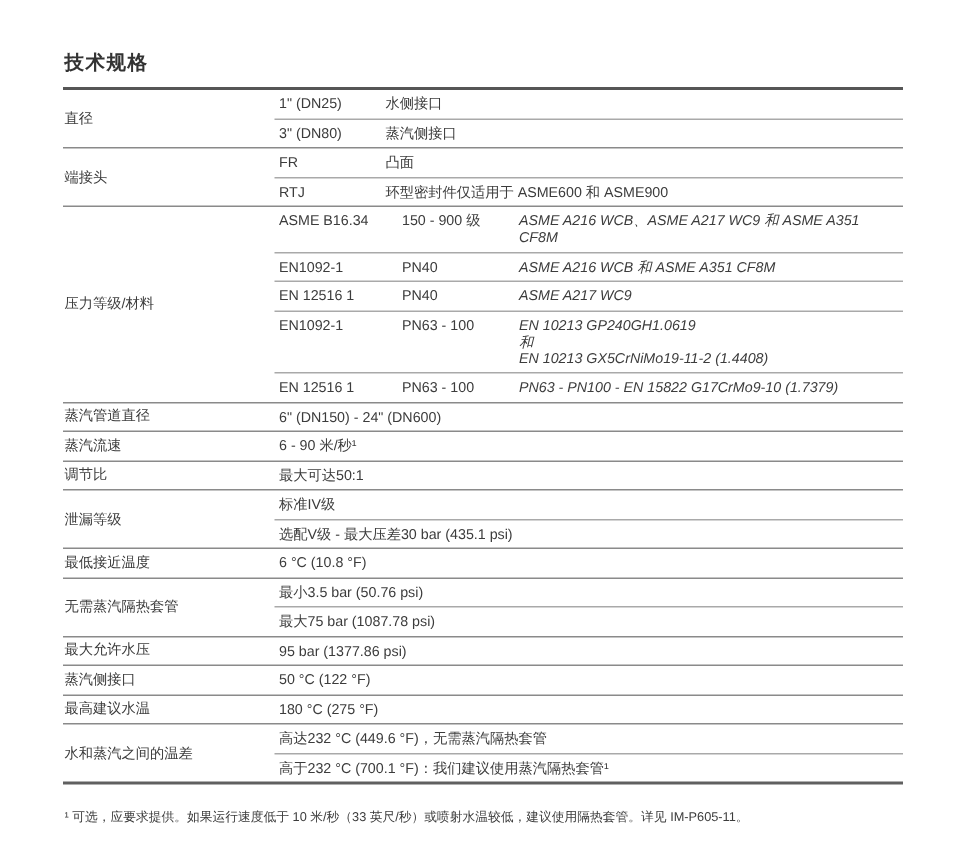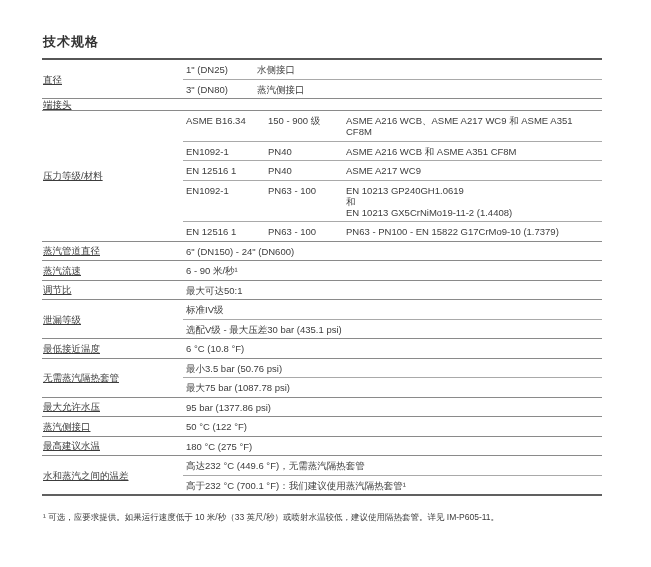--- a/index.html
+++ b/index.html
@@ -39,21 +39,20 @@
     border-top: 1px solid #8a8a8a;
   }
   .sec-label {
     width: 141px;
     flex: 0 0 141px;
     display: flex;
     align-items: center;
     padding-left: 1px;
     box-sizing: border-box;
     line-height: 11px;
-    text-decoration: underline;
   }
   .sec-rows {
     flex: 1 1 auto;
     display: flex;
     flex-direction: column;
     min-width: 0;
   }
   .subrow {
     display: flex;
     align-items: flex-start;
@@ -66,21 +65,21 @@
     padding: 4px 2px 3.5px 3px;
     line-height: 11px;
     box-sizing: border-box;
     white-space: pre-line;
   }
   .cols1 .c0 { flex: 1 1 auto; }
   .cols2 .c0 { width: 71px; flex: 0 0 71px; }
   .cols2 .c1 { flex: 1 1 auto; }
   .cols3 .c0 { width: 82px; flex: 0 0 82px; }
   .cols3 .c1 { width: 78px; flex: 0 0 78px; }
-  .cols3 .c2 { flex: 1 1 auto; }
+  .cols3 .c2 { flex: 1 1 auto; font-style: italic; }
   .footnote {
     margin-top: 16px;
     margin-left: 1px;
     font-size: 8.5px;
     line-height: 11px;
     color: #3c3c3c;
     width: 560px;
   }
 </style>
 </head>
@@ -98,20 +97,30 @@
             <div class="cell c1">水侧接口</div>
           </div>
           <div class="subrow cols2">
             <div class="cell c0">3" (DN80)</div>
             <div class="cell c1">蒸汽侧接口</div>
           </div>
         </div>
       </div>
       <div class="section">
         <div class="sec-label">端接头</div>
+        <div class="sec-rows">
+          <div class="subrow cols2">
+            <div class="cell c0">FR</div>
+            <div class="cell c1">凸面</div>
+          </div>
+          <div class="subrow cols2">
+            <div class="cell c0">RTJ</div>
+            <div class="cell c1">环型密封件仅适用于 ASME600 和 ASME900</div>
+          </div>
+        </div>
       </div>
       <div class="section">
         <div class="sec-label">压力等级/材料</div>
         <div class="sec-rows">
           <div class="subrow cols3">
             <div class="cell c0">ASME B16.34</div>
             <div class="cell c1">150 - 900 级</div>
             <div class="cell c2">ASME A216 WCB、ASME A217 WC9 和 ASME A351 CF8M</div>
           </div>
           <div class="subrow cols3">

